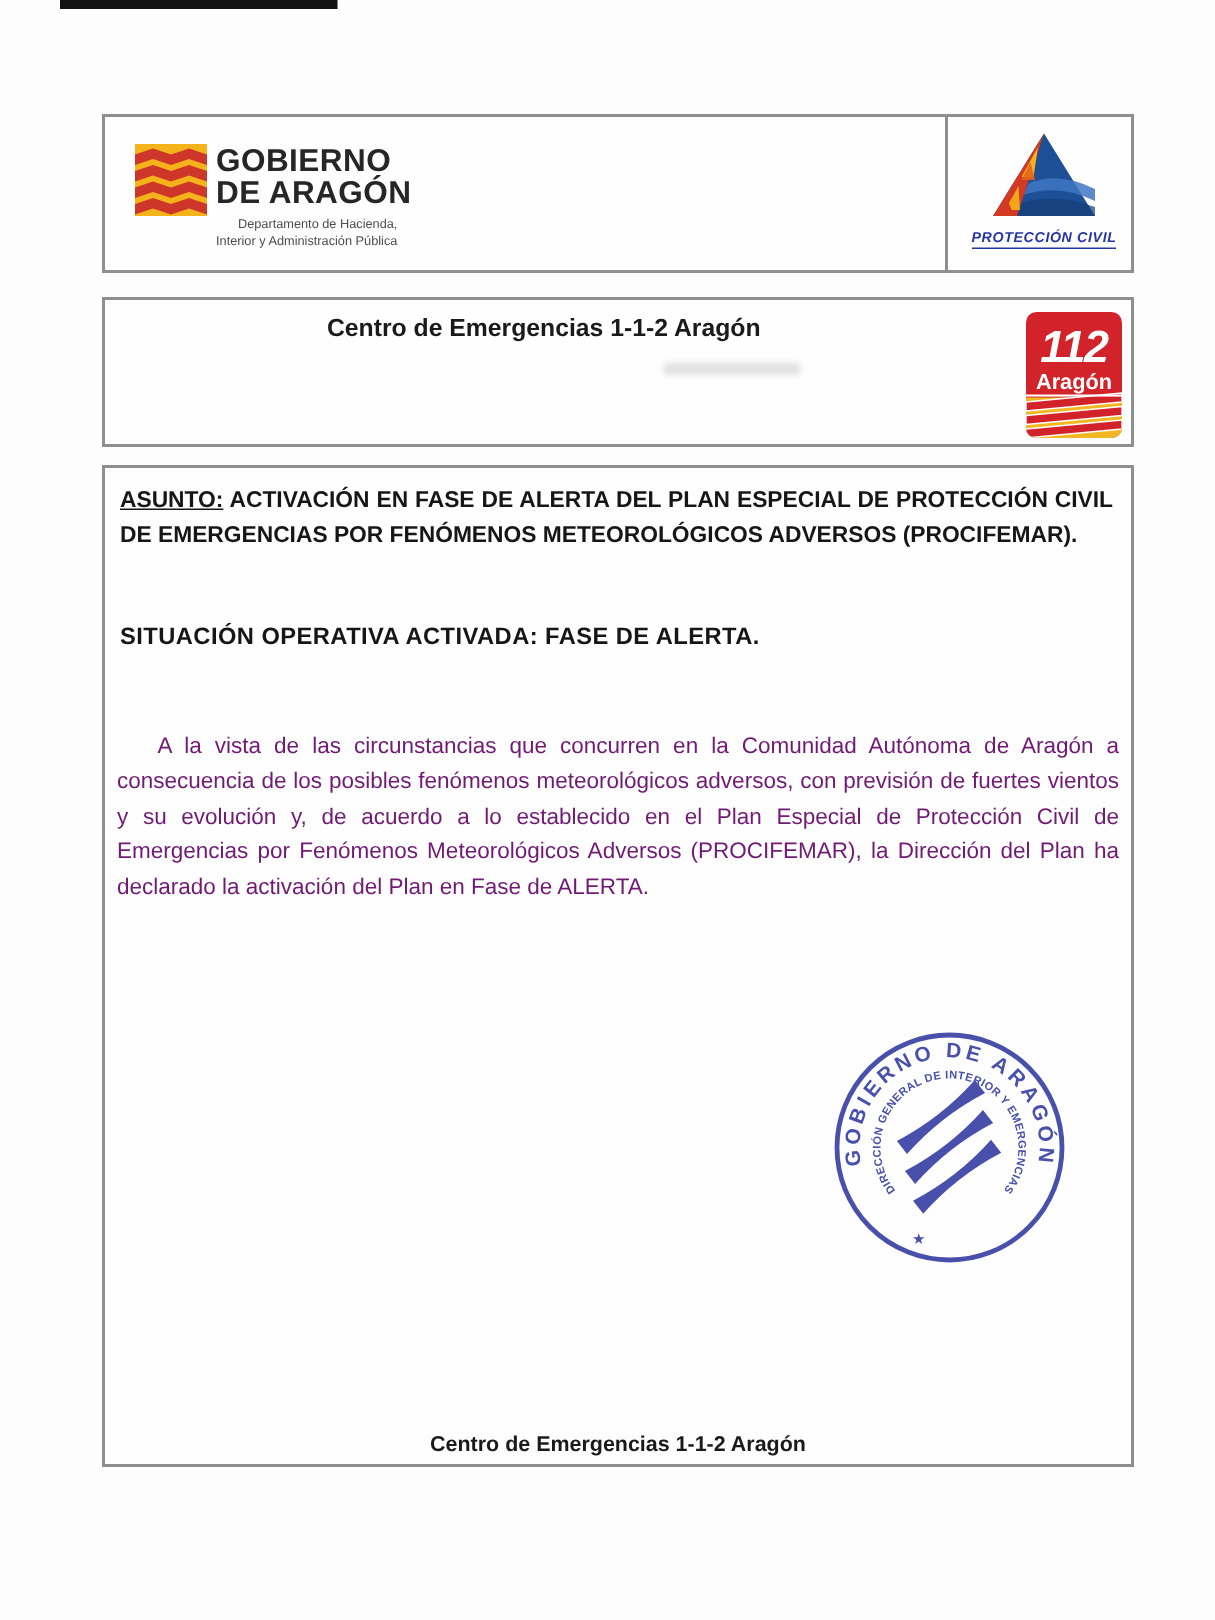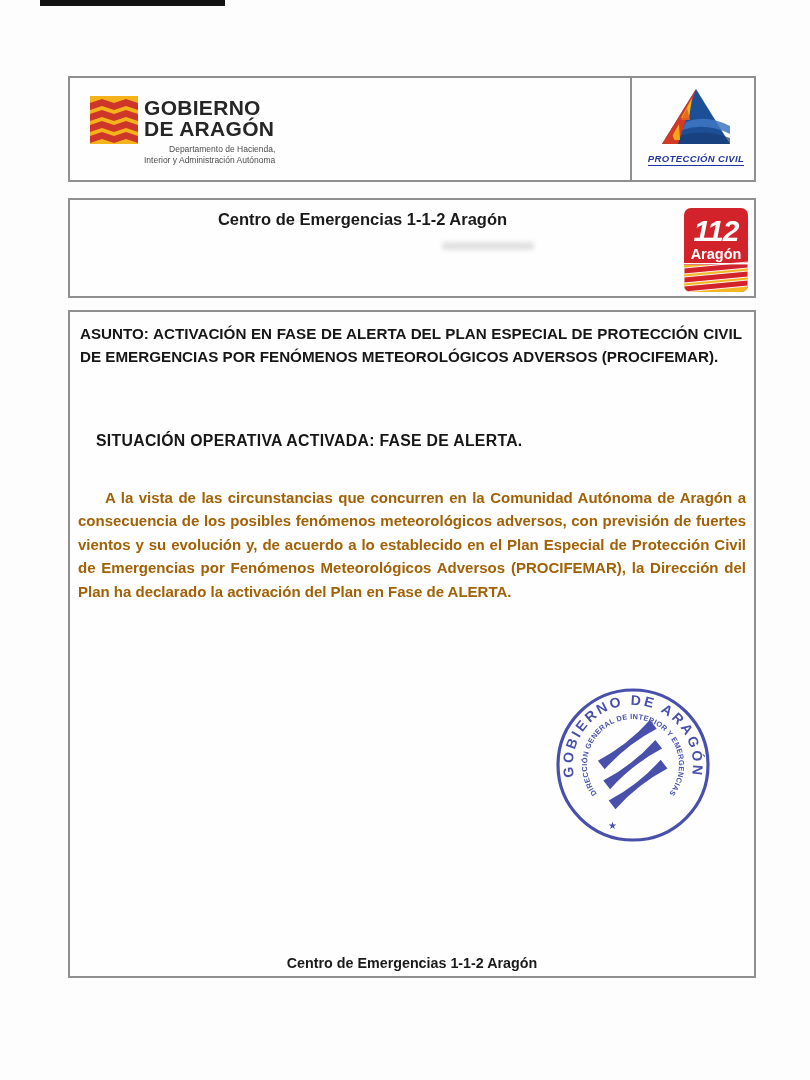--- a/index.html
+++ b/index.html
@@ -25,23 +25,23 @@
 
   
   .banner-box{left:68px;top:198px;width:688px;height:100px;}
   .banner-title{position:absolute;left:0;top:10px;width:585px;text-align:center;font-weight:bold;font-size:16.5px;color:#1a1a1a;}
   .blur-smudge{position:absolute;left:372px;top:42px;width:92px;height:8px;background:#bdbdbd;opacity:.45;filter:blur(2px);border-radius:3px;}
   .logo112{position:absolute;left:614px;top:8px;width:64px;height:84px;}
 
   
   .doc-box{left:68px;top:310px;width:688px;height:668px;}
   .subject{position:absolute;left:10px;top:10px;width:662px;margin:0;font-weight:bold;font-size:15.2px;line-height:23px;text-align:justify;color:#161616;}
-  .subject-label{}
-  .situation{position:absolute;left:10px;top:104px;margin:16px;font-weight:bold;font-size:15.8px;letter-spacing:.3px;color:#161616;}
-  .body-par{position:absolute;left:8px;top:174px;width:668px;margin:0;font-size:15px;line-height:23.4px;text-align:justify;text-indent:27px;color:#a16207;font-weight:bold;}
+  .subject-label{text-decoration:underline;}
+  .situation{position:absolute;left:10px;top:104px;margin:0;font-weight:bold;font-size:15.8px;letter-spacing:.3px;color:#161616;}
+  .body-par{position:absolute;left:8px;top:174px;width:668px;margin:0;font-size:15px;line-height:23.4px;text-align:justify;text-indent:27px;color:#701a75;}
   .stamp{position:absolute;left:483px;top:373px;width:160px;height:160px;opacity:.92;}
   .st-outer{font-size:14px;font-weight:bold;letter-spacing:2.6px;fill:#3942a5;}
   .st-inner{font-size:7.4px;font-weight:bold;letter-spacing:.3px;fill:#3942a5;}
   .st-star{font-size:10px;fill:#3942a5;}
   .doc-footer{position:absolute;left:0;bottom:5px;width:100%;margin:0;text-align:center;font-weight:bold;font-size:14.3px;color:#1a1a1a;}
 </style>
 </head>
 <body>
 
 <div class="page">
@@ -55,21 +55,21 @@
       <path d="M0,18 L12,14 L24,18 L36,14 L48,18 L48,25 L36,21 L24,25 L12,21 L0,25 Z" fill="#cd3629"></path>
       <path d="M0,29 L12,25 L24,29 L36,25 L48,29 L48,36 L36,32 L24,36 L12,32 L0,36 Z" fill="#cd3629"></path>
       <path d="M0,40 L12,36 L24,40 L36,36 L48,40 L48,47 L36,43 L24,47 L12,43 L0,47 Z" fill="#cd3629"></path>
     </svg>
     <div class="gob-title">
       <div>GOBIERNO</div>
       <div>DE ARAGÓN</div>
     </div>
     <div class="gob-dept">
       <div>Departamento de Hacienda,</div>
-      <div>Interior y Administración Autónoma</div>
+      <div>Interior y Administración Pública</div>
     </div>
     <div class="header-divider"></div>
     <div class="pc-logo">
       <svg class="pc-triangle" width="84" height="62" viewBox="0 0 84 62">
         <polygon points="42,3 8,58 76,58" fill="#1d4f97"></polygon>
         <path d="M32,36 Q52,28 76,40 L76,48 Q52,36 28,44 Z" fill="#3f77c2" opacity=".85"></path>
         <path d="M24,50 Q50,42 76,52 L76,58 L20,58 Z" fill="#163d75" opacity=".7"></path>
         <polygon points="42,3 8,58 24,58" fill="#d23a24"></polygon>
         <polygon points="38,12 27,32 35,32" fill="#f4b31c"></polygon>
         <polygon points="33,22 27,34 36,34" fill="#e4641c" opacity=".9"></polygon>

